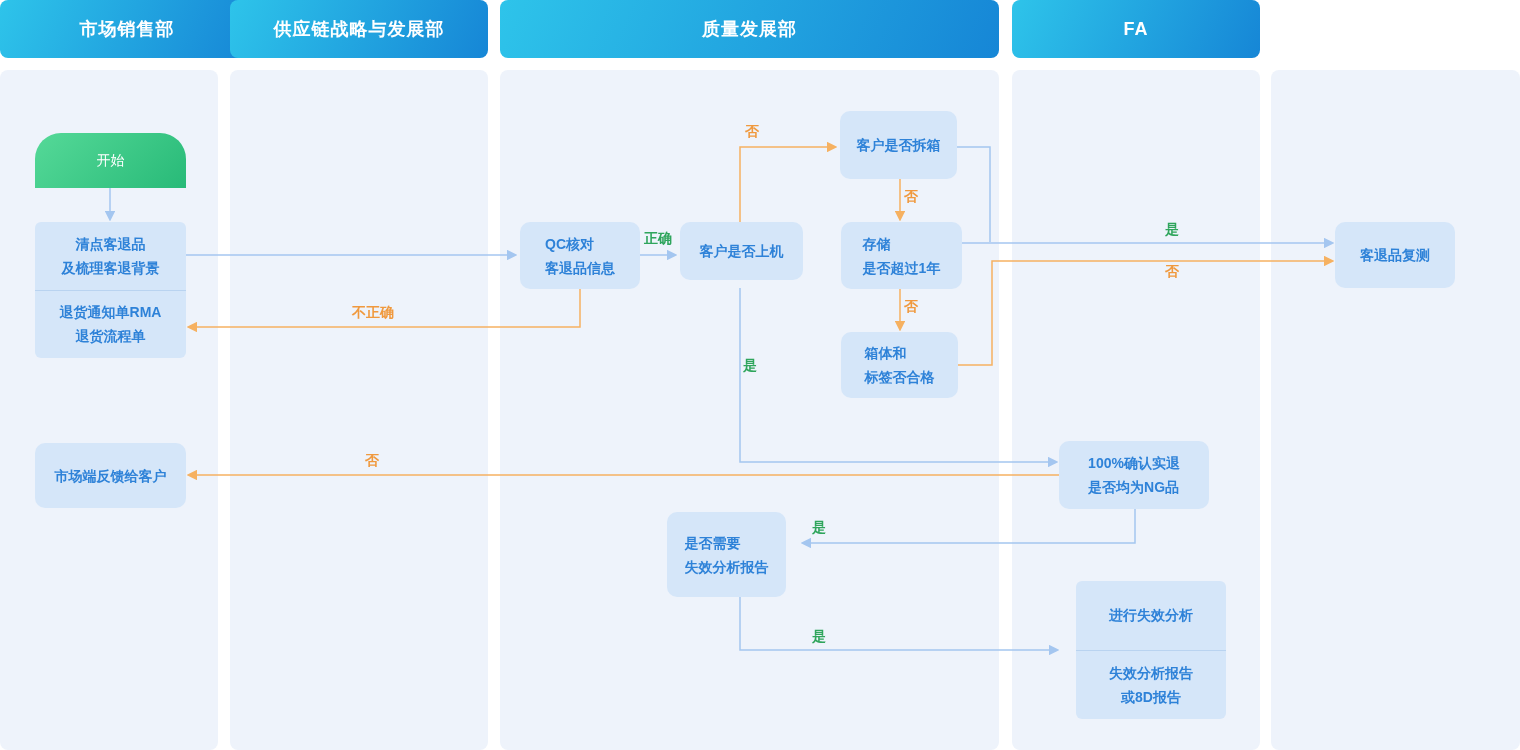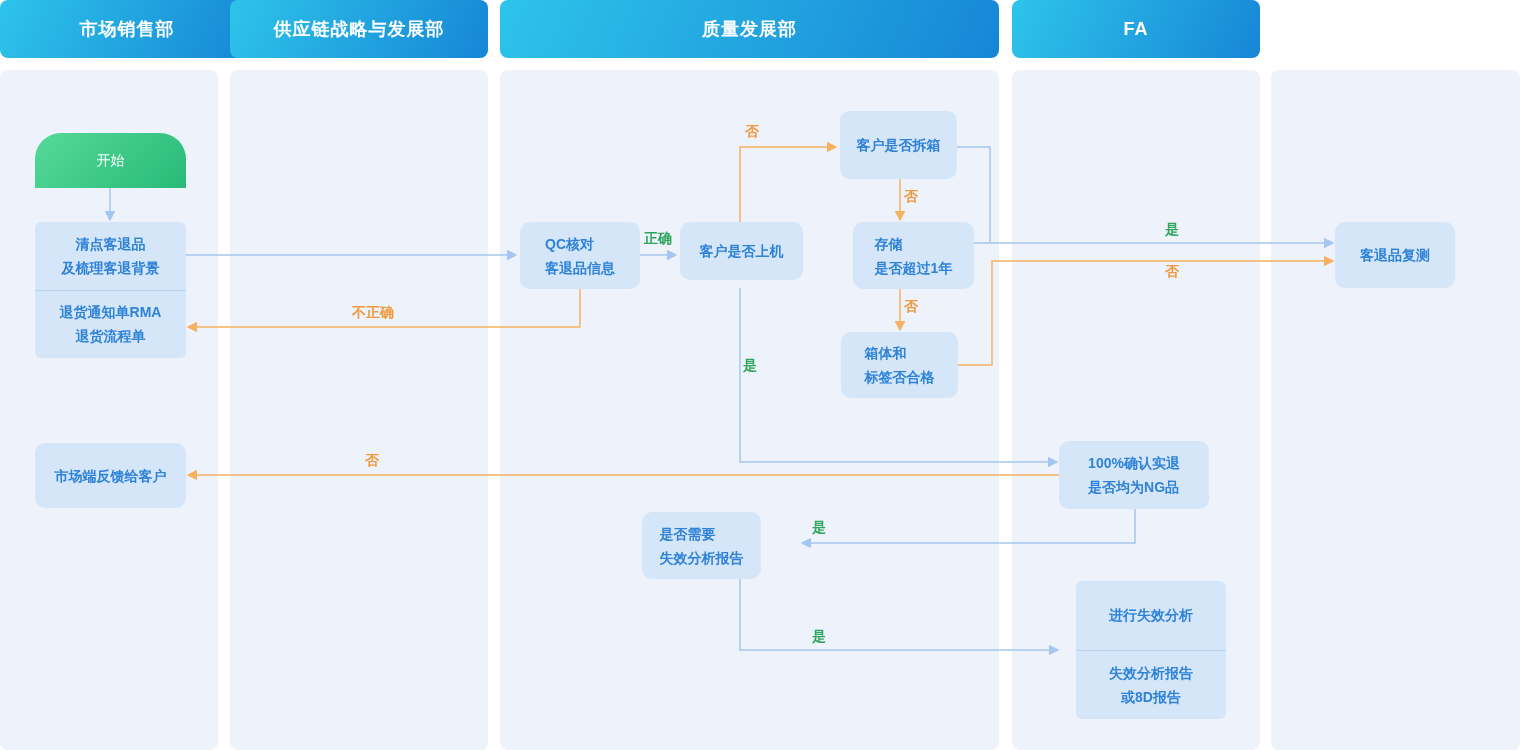--- a/index.html
+++ b/index.html
@@ -97,25 +97,25 @@
     <div class="half">退货通知单RMA
 退货流程单</div>
   </div>
 
   <div class="node" style="left:35px;top:443px;width:151px;height:65px;">市场端反馈给客户</div>
 
   <div class="node" style="left:520px;top:222px;width:120px;height:67px;">QC核对
 客退品信息</div>
   <div class="node" style="left:680px;top:222px;width:123px;height:58px;">客户是否上机</div>
   <div class="node" style="left:840px;top:111px;width:117px;height:68px;">客户是否拆箱</div>
-  <div class="node" style="left:841px;top:222px;width:121px;height:67px;margin-left:12px;">存储
+  <div class="node" style="left:841px;top:222px;width:121px;height:67px;">存储
 是否超过1年</div>
   <div class="node" style="left:841px;top:332px;width:117px;height:66px;">箱体和
 标签否合格</div>
-  <div class="node" style="left:642px;top:512px;width:119px;height:67px;">是否需要
+  <div class="node" style="left:667px;top:512px;width:119px;height:85px;">是否需要
 失效分析报告</div>
 
   <div class="node" style="left:1059px;top:441px;width:150px;height:68px;">100%确认实退
 是否均为NG品</div>
   <div class="stack" style="left:1060px;top:581px;width:150px;height:138px;margin-left:16px;">
     <div class="half">进行失效分析</div>
     <div class="half">失效分析报告
 或8D报告</div>
   </div>
 

